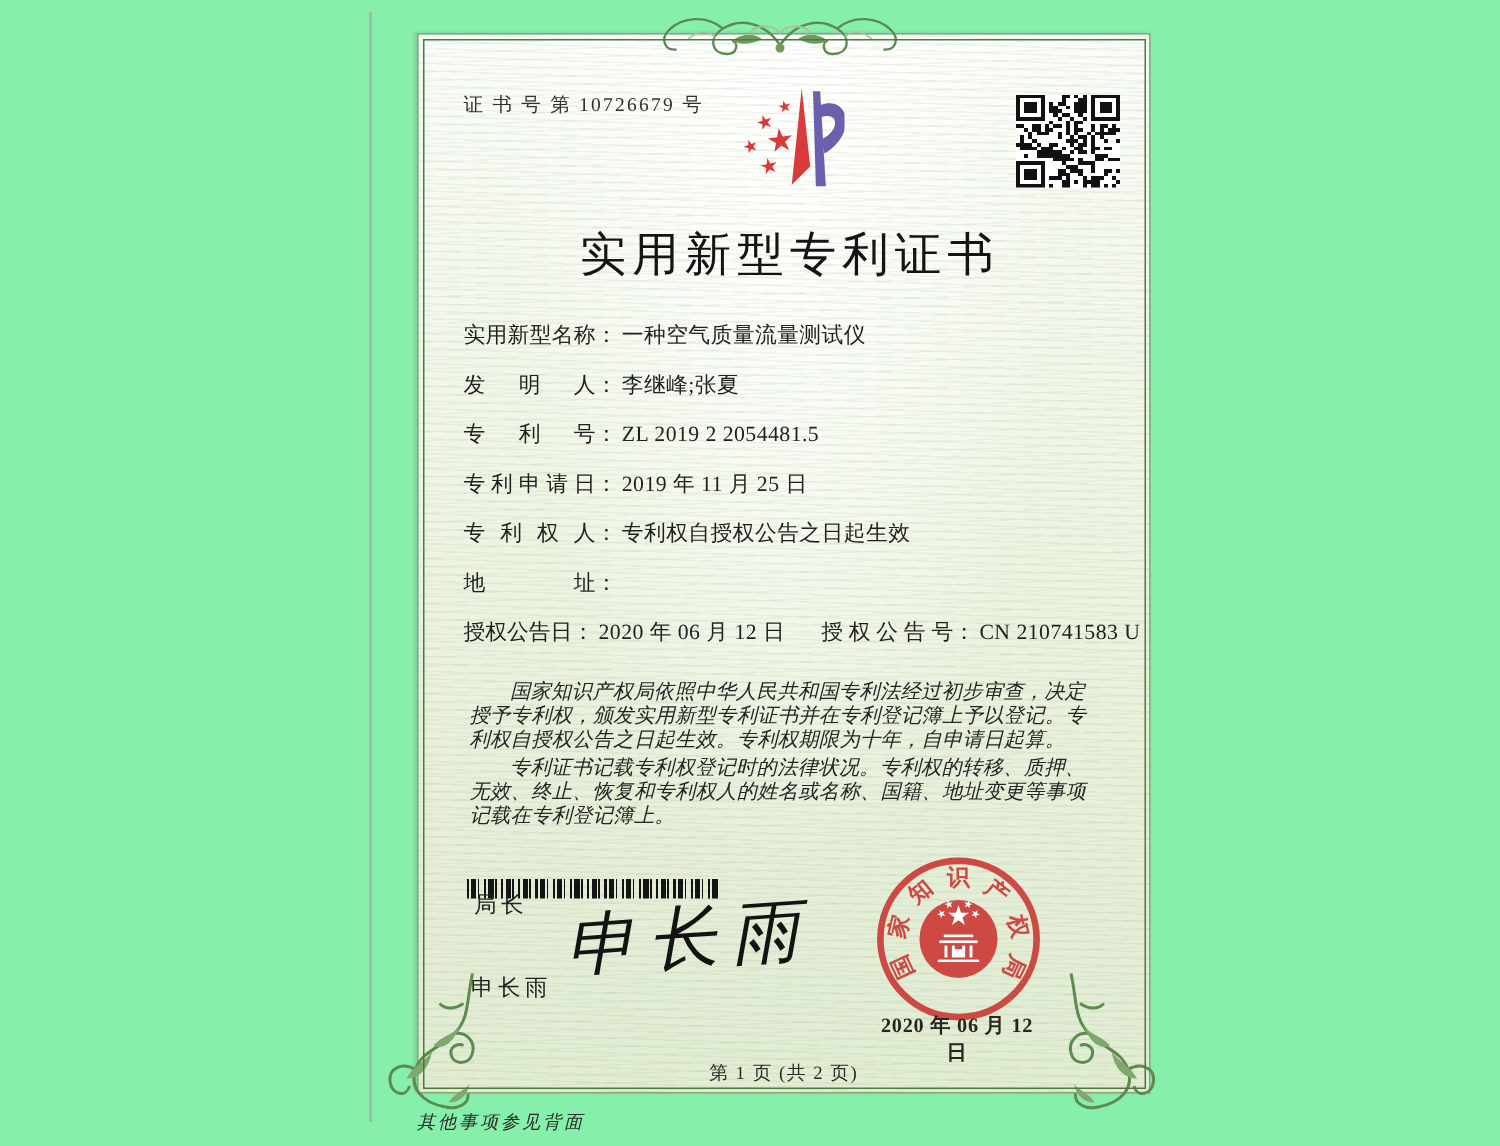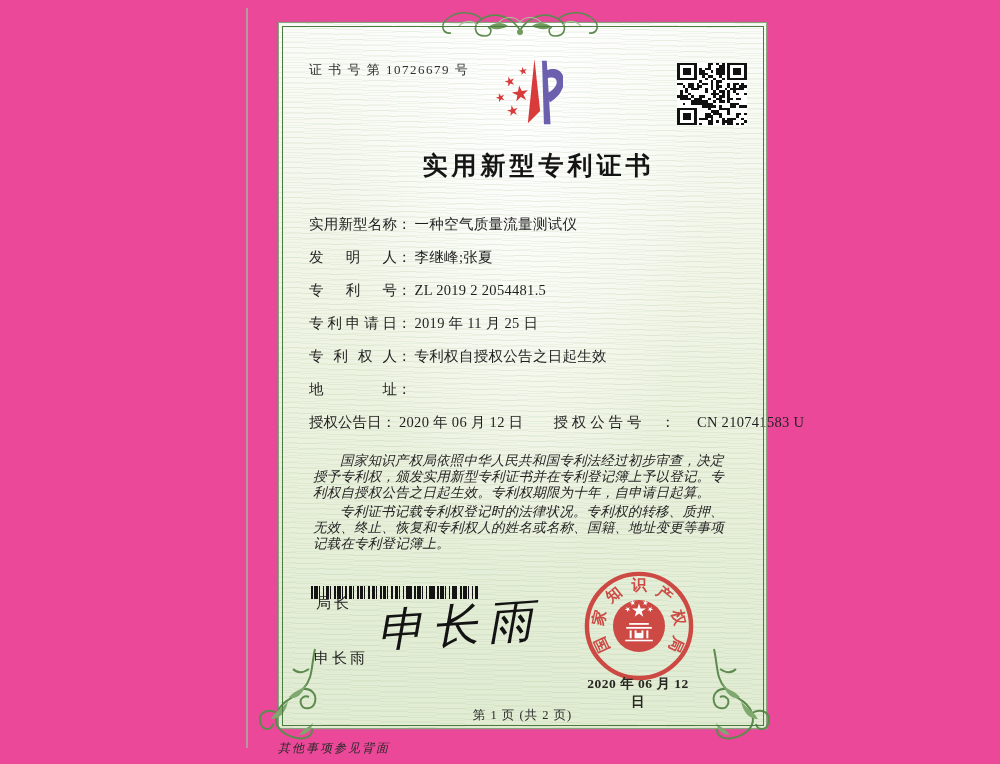--- a/index.html
+++ b/index.html
@@ -1,39 +1,39 @@
 <!DOCTYPE html>
 <html><head>
 <meta charset="utf-8">
 <style>
   html,body{margin:0;padding:0;width:1000px;height:764px;background:#ffffff;overflow:hidden;
     font-family:"Liberation Serif","DejaVu Serif",serif;-webkit-font-smoothing:antialiased;}
-  .page{position:relative;width:1000px;height:764px;background:#ec4899;}
+  .page{position:relative;width:1000px;height:764px;background:#86efac;}
   .scan-shadow{position:absolute;left:246px;top:8px;width:2px;height:740px;background:#a9aca6;opacity:.8;filter:blur(.4px);}
   
   .cert{position:absolute;left:278px;top:22px;width:489px;height:707px;box-sizing:border-box;
     border:1px solid #8aa27d;box-shadow:-2px -1px 2px rgba(130,130,130,.30),1px 1px 1px rgba(150,160,145,.25);
     background:
       repeating-linear-gradient(2deg, rgba(128,168,106,.10) 0 1px, rgba(0,0,0,0) 1px 5px),
       repeating-linear-gradient(358deg, rgba(128,168,106,.08) 0 1px, rgba(0,0,0,0) 1px 6px),
       radial-gradient(ellipse at 50% 7%, rgba(255,255,255,.96) 0%, rgba(255,255,255,0) 55%),
       linear-gradient(180deg,#fbfcf9 0%,#f5f8ef 20%,#edf3e1 50%,#e5eed8 78%,#e1ecd3 100%);}
   .cert::after{content:'';position:absolute;inset:2.5px;border:1.5px solid #4a7a40;pointer-events:none;}
   
   .cert-no{position:absolute;left:30px;top:38px;font-size:13px;letter-spacing:1.5px;color:#30302e;}
   .logo{position:absolute;left:208px;top:34px;}
   .qr{position:absolute;left:398px;top:40px;}
-  .title{position:absolute;left:16px;top:126px;width:100%;text-align:center;font-size:25px;
-    letter-spacing:4px;color:#141414;font-weight:700;}
+  .title{position:absolute;left:4px;top:126px;width:100%;text-align:center;font-size:31px;
+    letter-spacing:4px;color:#141414;font-weight:400;}
   
   .fields{position:absolute;left:30px;top:192px;width:430px;font-size:14.5px;color:#1f1f1f;}
   .frow{display:flex;align-items:baseline;line-height:19px;margin-bottom:14px;white-space:nowrap;}
   .flabel{display:inline-block;width:88px;text-align:justify;text-align-last:justify;}
   .fvalue{margin-left:3px;letter-spacing:.3px;}
-  .pair2{margin-left:30px;display:flex;align-items:baseline;gap:19px;}
+  .pair2{margin-left:24px;display:flex;align-items:baseline;}
   
   .paras{position:absolute;left:30px;top:426px;width:432px;font-size:13.5px;line-height:15.8px;
     color:#242424;font-style:italic;}
   .paras p{margin:4px;text-indent:2em;letter-spacing:.2px;}
   
   .barcode{position:absolute;left:32px;top:563px;width:168px;height:13px;
     background:repeating-linear-gradient(90deg,#141414 0 1.5px,rgba(0,0,0,0) 1.5px 3px,#141414 3px 6.5px,rgba(0,0,0,0) 6.5px 7.5px,#141414 7.5px 8.5px,rgba(0,0,0,0) 8.5px 11.5px);}
   
   .role{position:absolute;left:37px;top:571px;font-size:15px;letter-spacing:3px;color:#222;}
   .signer-name{position:absolute;left:35px;top:626px;font-size:15px;letter-spacing:3px;color:#222;}

